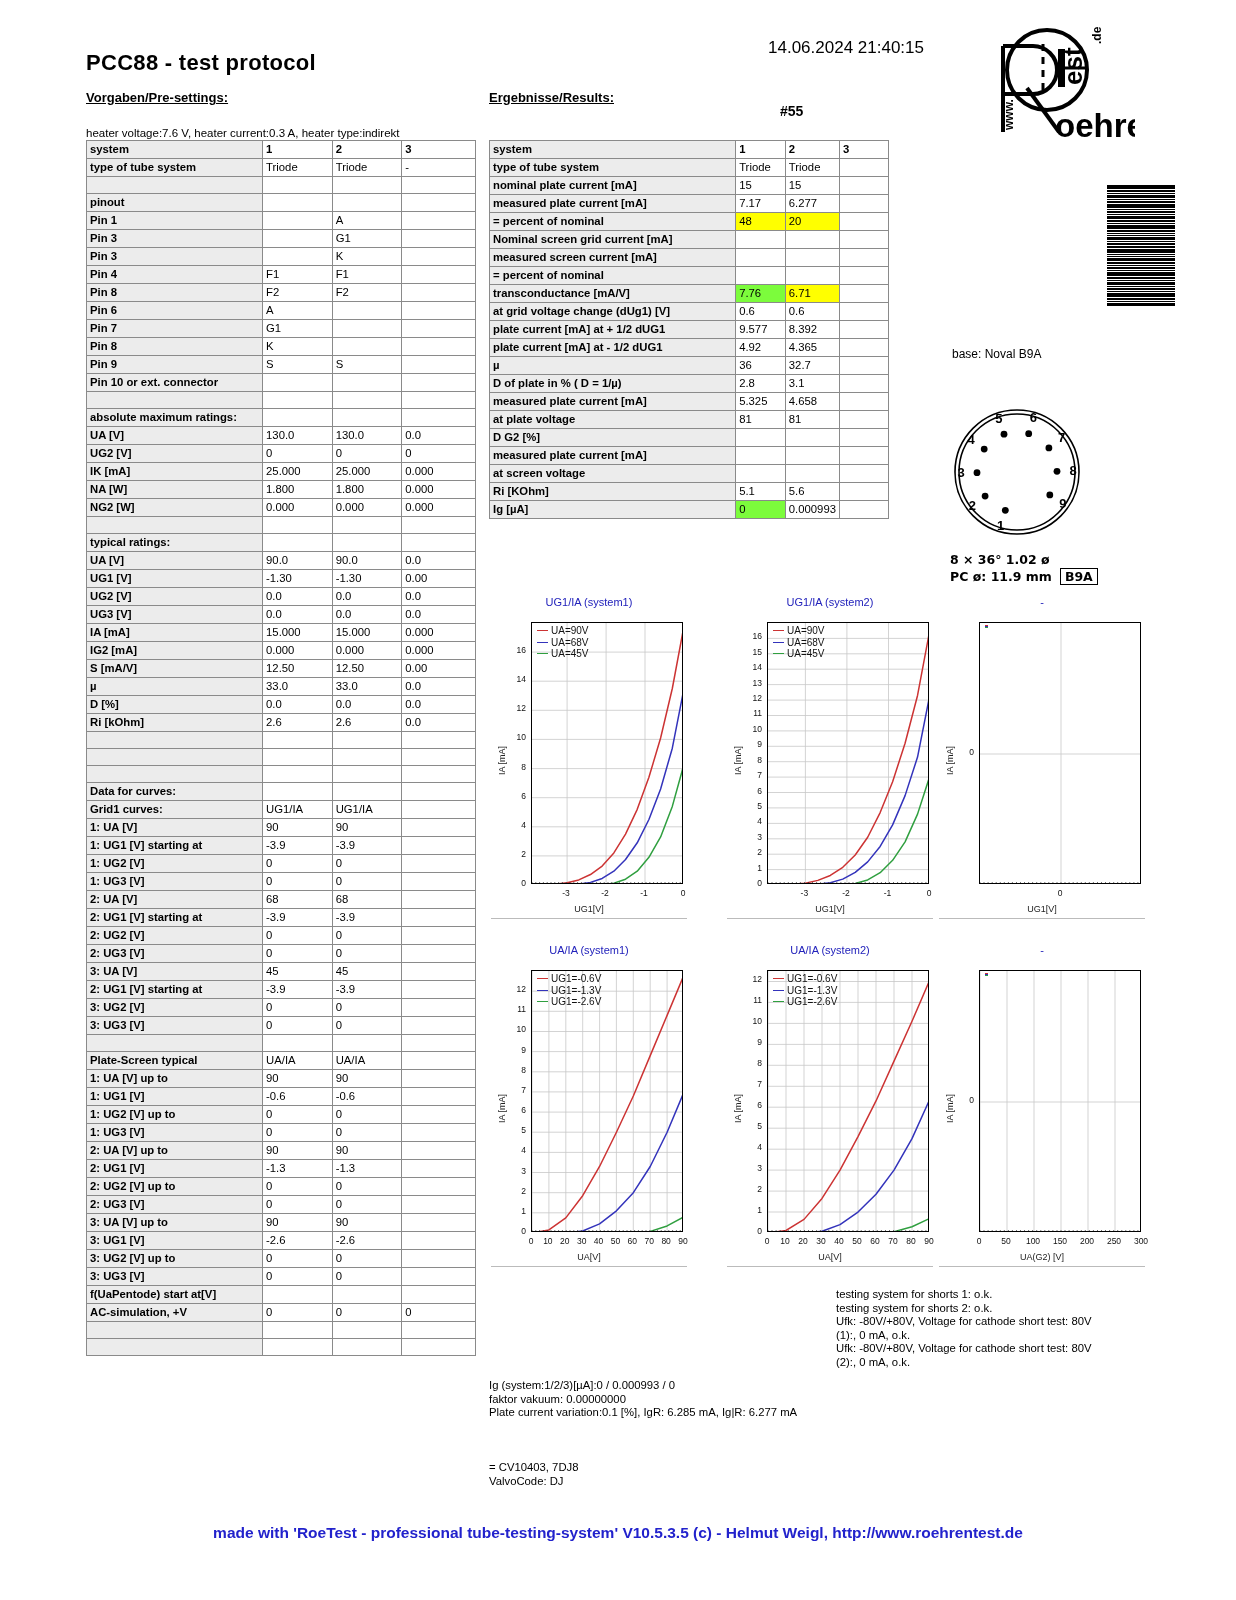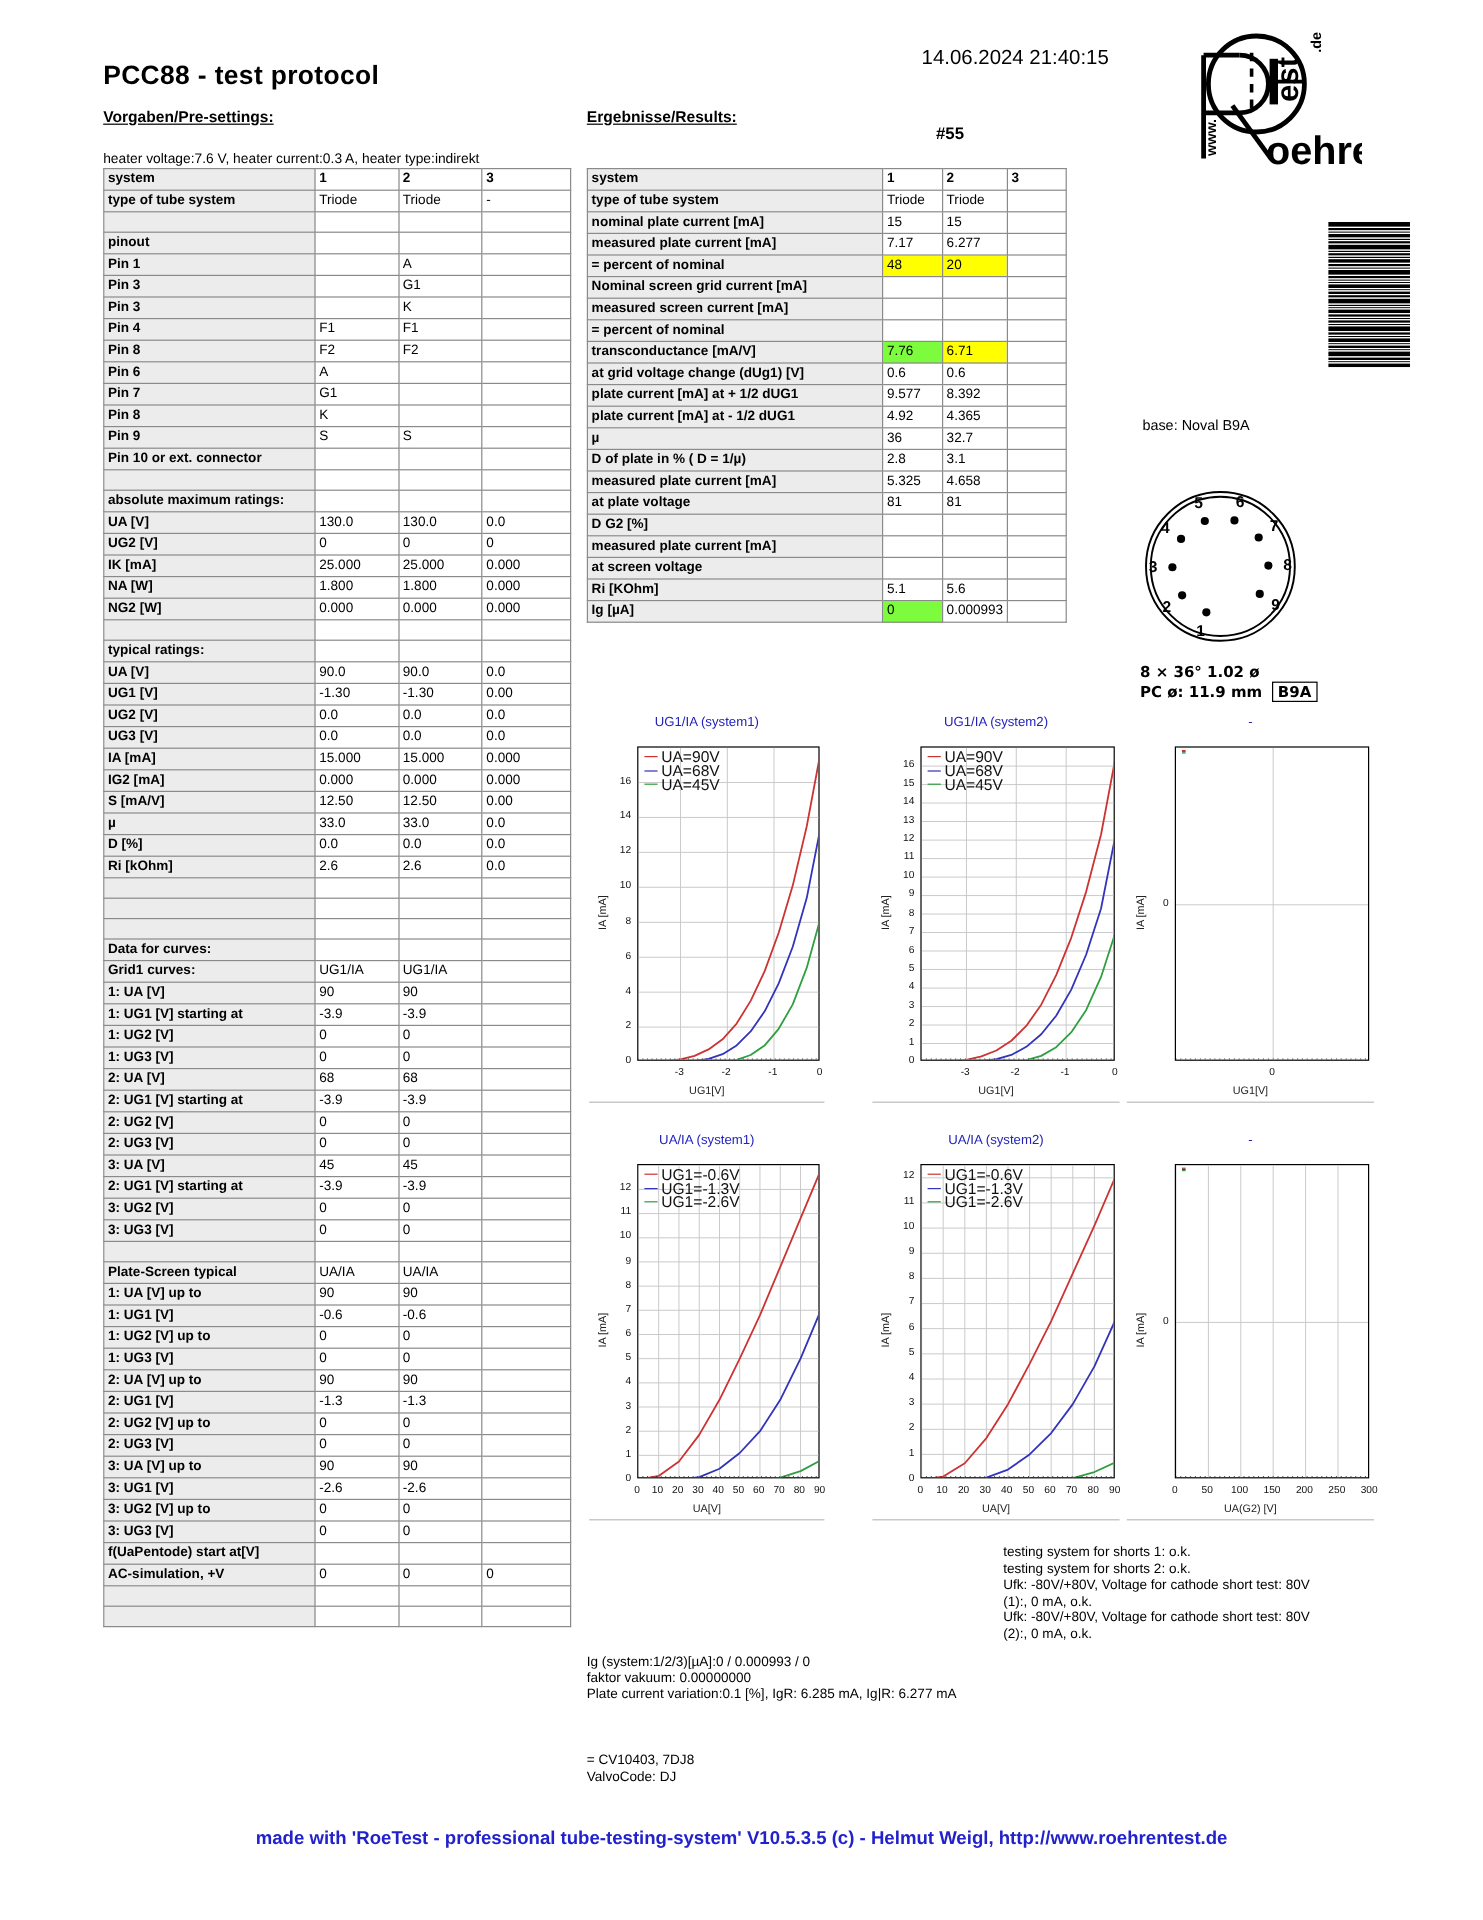--- a/index.html
+++ b/index.html
@@ -106,21 +106,21 @@
   }
   .ytick {
     position:absolute; font-size:8.5px; color:#111; text-align:right;
     white-space:nowrap;
   }
   .xtick {
     position:absolute; font-size:8.5px; color:#111; text-align:center;
     white-space:nowrap;
   }
   .legend {
-    position:absolute; font-size:13px; color:#111; line-height:11.5px;
+    position:absolute; font-size:10px; color:#111; line-height:11.5px;
     white-space:nowrap;
   }
   .legend div { display:flex; align-items:center; gap:3px; }
   .legend span.dash {
     display:inline-block; width:11px; height:0; border-top:1.3px solid; 
   }
   .axis-underline {
     position:absolute; border-bottom:1px solid #bbb;
   }
 

